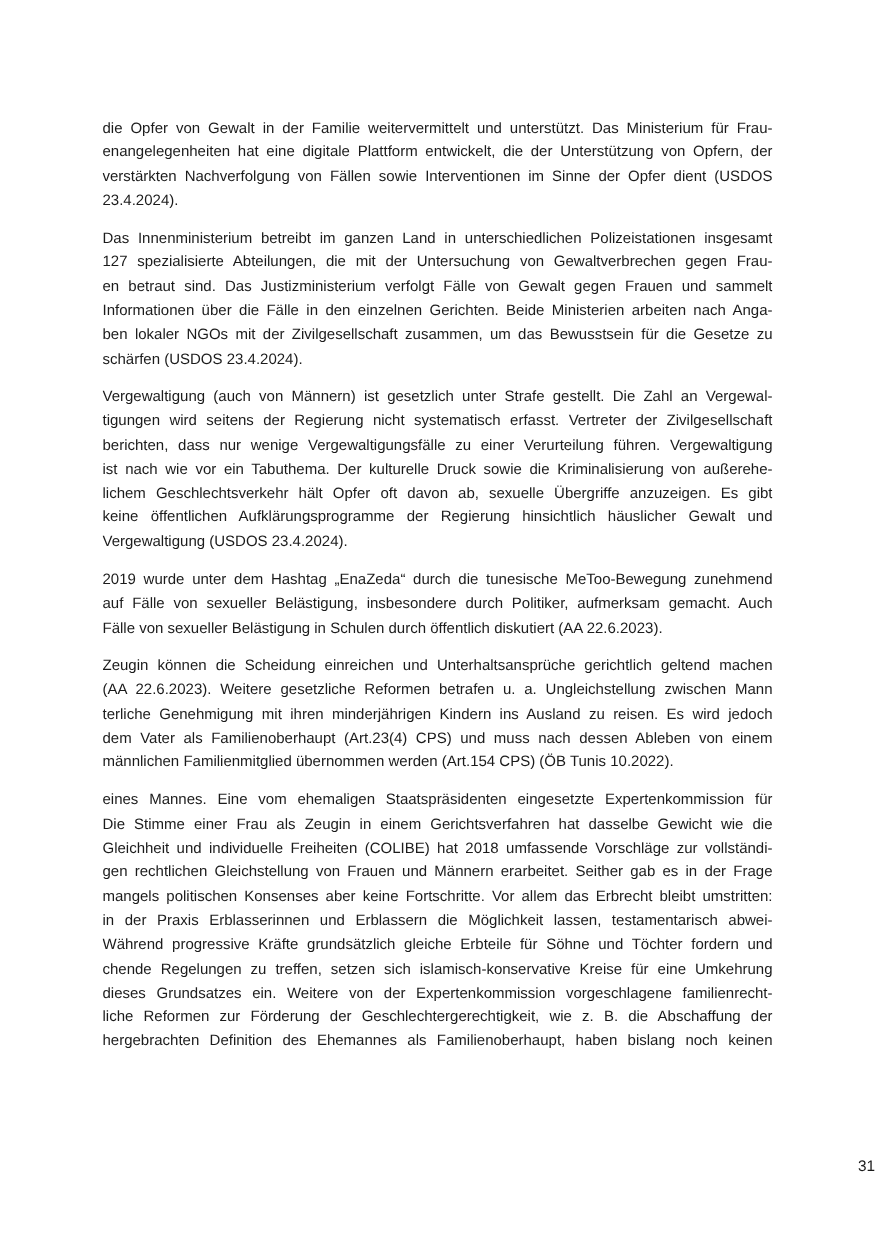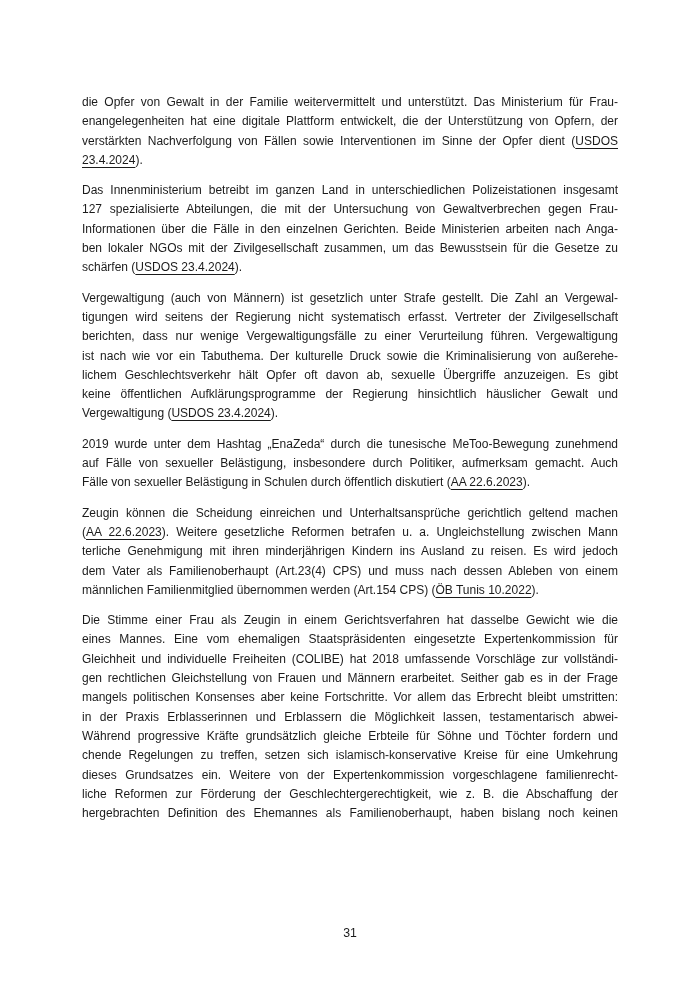--- a/index.html
+++ b/index.html
@@ -28,48 +28,48 @@
   .para { margin: 0 0 11px 0; }
   .line {
     height: 19.3px;
     overflow: hidden;
     text-align: justify;
     text-align-last: justify;
   }
   .line.last { text-align-last: left; }
   .cite {
     color: #1b1b1b;
-    text-decoration: underline;
     text-underline-offset: 2.5px;
     text-decoration-thickness: 1px;
   }
   .footer {
     position: absolute;
     left: 0;
     top: 926px;
     width: 700px;
-    text-align: center;
+    text-align: right;
     font-size: 12.3px;
     color: #1b1b1b;
   }
 </style>
 </head>
 <body>
 
 <div class="page">
   <div class="content">
       <div class="para">
         <div class="line"><span>die Opfer von Gewalt in der Familie weitervermittelt und unterstützt. Das Ministerium für Frau-</span></div>
         <div class="line"><span>enangelegenheiten hat eine digitale Plattform entwickelt, die der Unterstützung von Opfern, der</span></div>
         <div class="line"><span>verstärkten Nachverfolgung von Fällen sowie Interventionen im Sinne der Opfer dient (</span><span class="cite">USDOS</span></div>
         <div class="line last"><span class="cite">23.4.2024</span><span>).</span></div>
       </div>
       <div class="para">
         <div class="line"><span>Das Innenministerium betreibt im ganzen Land in unterschiedlichen Polizeistationen insgesamt</span></div>
         <div class="line"><span>127 spezialisierte Abteilungen, die mit der Untersuchung von Gewaltverbrechen gegen Frau-</span></div>
+        <div class="line"><span>en betraut sind. Das Justizministerium verfolgt Fälle von Gewalt gegen Frauen und sammelt</span></div>
         <div class="line"><span>Informationen über die Fälle in den einzelnen Gerichten. Beide Ministerien arbeiten nach Anga-</span></div>
         <div class="line"><span>ben lokaler NGOs mit der Zivilgesellschaft zusammen, um das Bewusstsein für die Gesetze zu</span></div>
         <div class="line last"><span>schärfen (</span><span class="cite">USDOS 23.4.2024</span><span>).</span></div>
       </div>
       <div class="para">
         <div class="line"><span>Vergewaltigung (auch von Männern) ist gesetzlich unter Strafe gestellt. Die Zahl an Vergewal-</span></div>
         <div class="line"><span>tigungen wird seitens der Regierung nicht systematisch erfasst. Vertreter der Zivilgesellschaft</span></div>
         <div class="line"><span>berichten, dass nur wenige Vergewaltigungsfälle zu einer Verurteilung führen. Vergewaltigung</span></div>
         <div class="line"><span>ist nach wie vor ein Tabuthema. Der kulturelle Druck sowie die Kriminalisierung von außerehe-</span></div>
         <div class="line"><span>lichem Geschlechtsverkehr hält Opfer oft davon ab, sexuelle Übergriffe anzuzeigen. Es gibt</span></div>
@@ -82,22 +82,22 @@
         <div class="line last"><span>Fälle von sexueller Belästigung in Schulen durch öffentlich diskutiert (</span><span class="cite">AA 22.6.2023</span><span>).</span></div>
       </div>
       <div class="para">
         <div class="line"><span>Zeugin können die Scheidung einreichen und Unterhaltsansprüche gerichtlich geltend machen</span></div>
         <div class="line"><span>(</span><span class="cite">AA 22.6.2023</span><span>). Weitere gesetzliche Reformen betrafen u. a. Ungleichstellung zwischen Mann</span></div>
         <div class="line"><span>terliche Genehmigung mit ihren minderjährigen Kindern ins Ausland zu reisen. Es wird jedoch</span></div>
         <div class="line"><span>dem Vater als Familienoberhaupt (Art.23(4) CPS) und muss nach dessen Ableben von einem</span></div>
         <div class="line last"><span>männlichen Familienmitglied übernommen werden (Art.154 CPS) (</span><span class="cite">ÖB Tunis 10.2022</span><span>).</span></div>
       </div>
       <div class="para">
+        <div class="line"><span>eines Mannes. Eine vom ehemaligen Staatspräsidenten eingesetzte Expertenkommission für</span></div>
         <div class="line"><span>Die Stimme einer Frau als Zeugin in einem Gerichtsverfahren hat dasselbe Gewicht wie die</span></div>
-        <div class="line"><span>eines Mannes. Eine vom ehemaligen Staatspräsidenten eingesetzte Expertenkommission für</span></div>
         <div class="line"><span>Gleichheit und individuelle Freiheiten (COLIBE) hat 2018 umfassende Vorschläge zur vollständi-</span></div>
         <div class="line"><span>gen rechtlichen Gleichstellung von Frauen und Männern erarbeitet. Seither gab es in der Frage</span></div>
         <div class="line"><span>mangels politischen Konsenses aber keine Fortschritte. Vor allem das Erbrecht bleibt umstritten:</span></div>
         <div class="line"><span>in der Praxis Erblasserinnen und Erblassern die Möglichkeit lassen, testamentarisch abwei-</span></div>
         <div class="line"><span>Während progressive Kräfte grundsätzlich gleiche Erbteile für Söhne und Töchter fordern und</span></div>
         <div class="line"><span>chende Regelungen zu treffen, setzen sich islamisch-konservative Kreise für eine Umkehrung</span></div>
         <div class="line"><span>dieses Grundsatzes ein. Weitere von der Expertenkommission vorgeschlagene familienrecht-</span></div>
         <div class="line"><span>liche Reformen zur Förderung der Geschlechtergerechtigkeit, wie z. B. die Abschaffung der</span></div>
         <div class="line"><span>hergebrachten Definition des Ehemannes als Familienoberhaupt, haben bislang noch keinen</span></div>
       </div>

